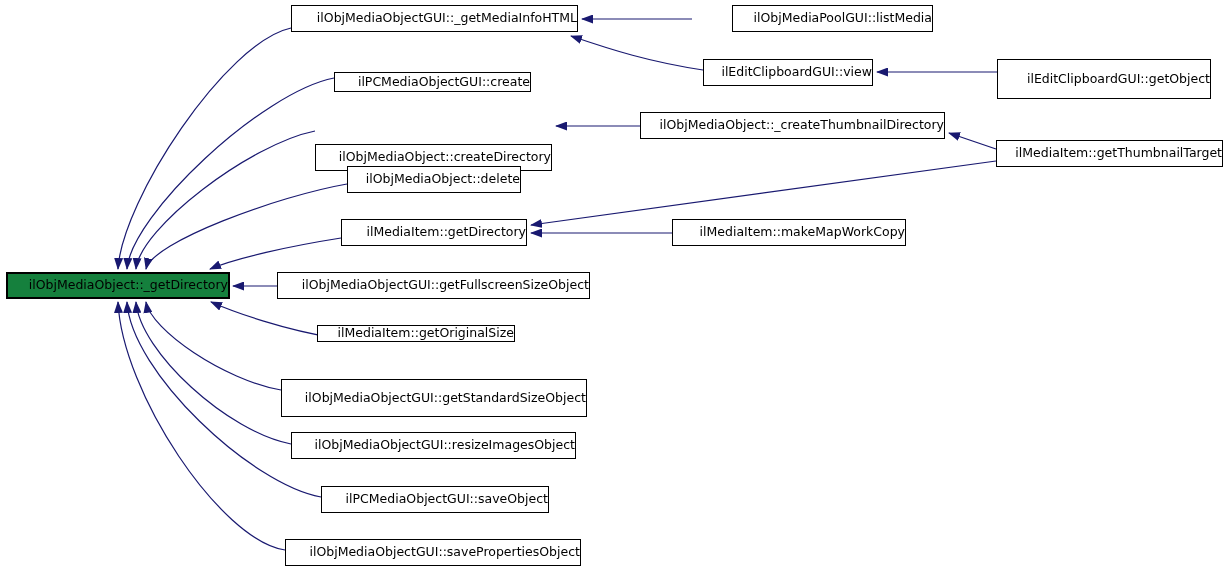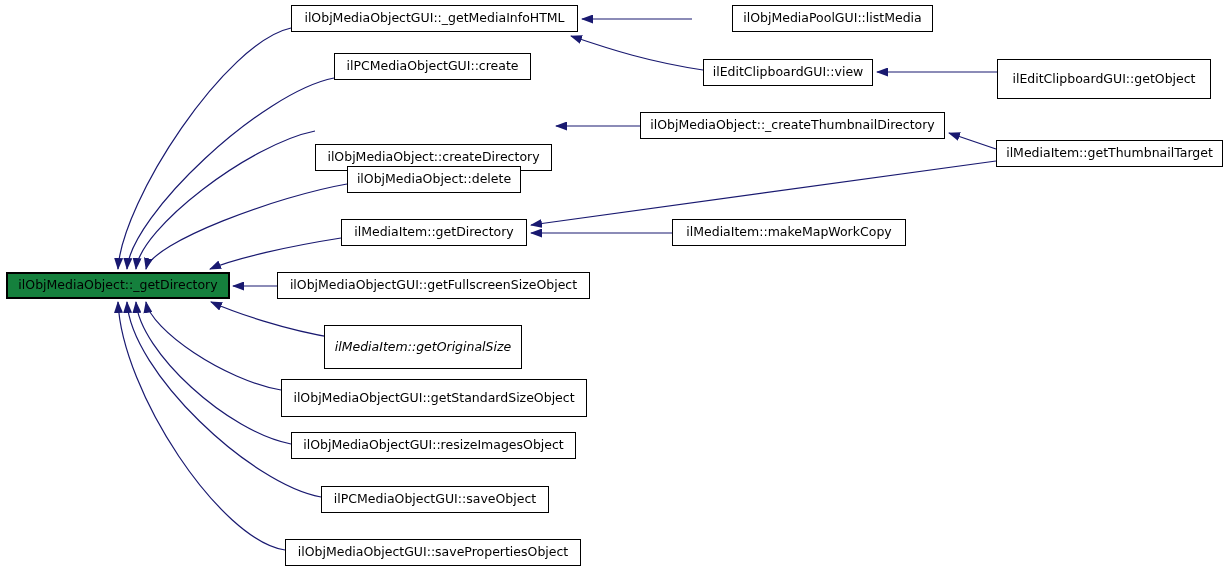--- a/index.html
+++ b/index.html
@@ -24,21 +24,21 @@
   .node {
     position: absolute;
     box-sizing: border-box;
     border: 1px solid #000000;
     background: #ffffff;
     color: #000000;
     font-size: 12.5px;
     line-height: 1;
     display: flex;
     align-items: center;
-    justify-content: center;
+    justify-content: flex-end;
     white-space: nowrap;
     cursor: pointer;
     z-index: 2;
   }
   .node.highlight {
     background: #15803d;
     border-width: 2px;
     cursor: default;
   }
 </style>
@@ -73,21 +73,21 @@
     </svg>
     <div class="node highlight" style="left: 6px; top: 272px; width: 224px; height: 27px;">
       <span>ilObjMediaObject::_getDirectory</span>
     </div>
     <div class="node" style="left: 291px; top: 5px; width: 287px; height: 27px;">
       <span>ilObjMediaObjectGUI::_getMediaInfoHTML</span>
     </div>
     <div class="node" style="left: 732px; top: 5px; width: 201px; height: 27px;">
       <span>ilObjMediaPoolGUI::listMedia</span>
     </div>
-    <div class="node" style="left: 334px; top: 53px; width: 197px; height: 27px;">
+    <div class="node" style="left: 334px; top: 72px; width: 197px; height: 20px;">
       <span>ilPCMediaObjectGUI::create</span>
     </div>
     <div class="node" style="left: 703px; top: 59px; width: 170px; height: 27px;">
       <span>ilEditClipboardGUI::view</span>
     </div>
     <div class="node" style="left: 997px; top: 59px; width: 214px; height: 40px;">
       <span>ilEditClipboardGUI::getObject</span>
     </div>
     <div class="node" style="left: 315px; top: 112px; width: 237px; height: 27px; margin-top: 32px;">
       <span>ilObjMediaObject::createDirectory</span>
@@ -103,21 +103,21 @@
     </div>
     <div class="node" style="left: 341px; top: 219px; width: 186px; height: 27px;">
       <span>ilMediaItem::getDirectory</span>
     </div>
     <div class="node" style="left: 672px; top: 219px; width: 234px; height: 27px;">
       <span>ilMediaItem::makeMapWorkCopy</span>
     </div>
     <div class="node" style="left: 277px; top: 272px; width: 313px; height: 27px;">
       <span>ilObjMediaObjectGUI::getFullscreenSizeObject</span>
     </div>
-    <div class="node" style="left: 324px; top: 325px; width: 198px; height: 44px; font-style: italic;">
+    <div class="node" style="left: 317px; top: 325px; width: 198px; height: 17px;">
       <span>ilMediaItem::getOriginalSize</span>
     </div>
     <div class="node" style="left: 281px; top: 379px; width: 306px; height: 38px;">
       <span>ilObjMediaObjectGUI::getStandardSizeObject</span>
     </div>
     <div class="node" style="left: 291px; top: 432px; width: 285px; height: 27px;">
       <span>ilObjMediaObjectGUI::resizeImagesObject</span>
     </div>
     <div class="node" style="left: 321px; top: 486px; width: 228px; height: 27px;">
       <span>ilPCMediaObjectGUI::saveObject</span>

